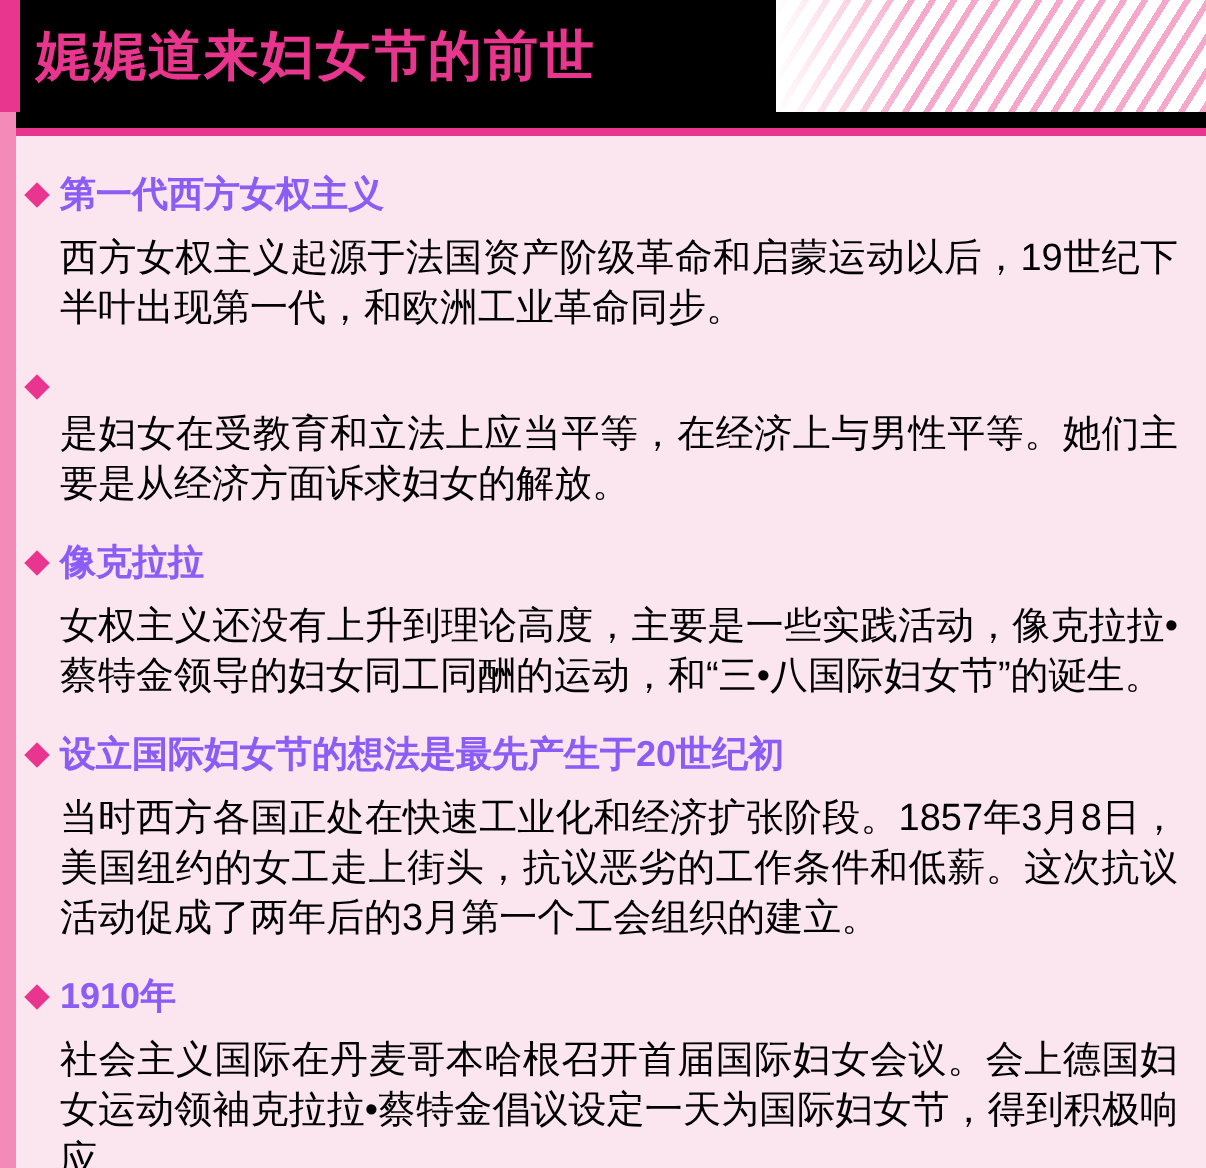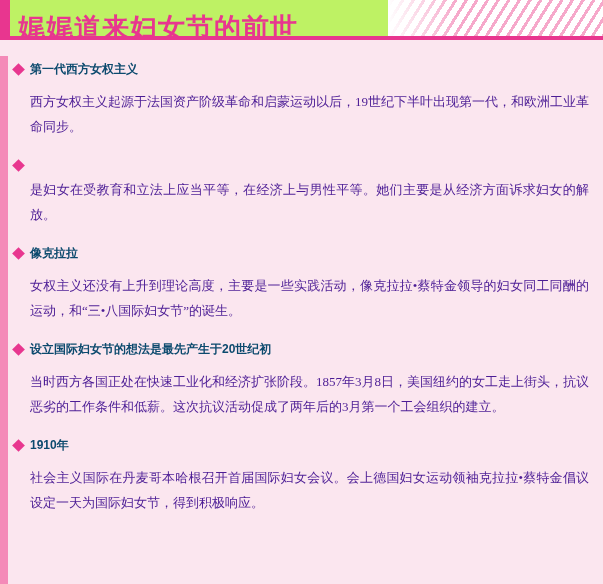--- a/index.html
+++ b/index.html
@@ -18,22 +18,22 @@
     width: 603px;
     height: 584px;
     background: #fbe6ef;
     box-sizing: border-box;
     overflow: hidden;
   }
 
   
   .header {
     position: relative;
-    height: 40px;
-    background: #bef264;
+    height: 68px;
+    background: #000000;
     overflow: hidden;
     padding-left: 48px;
   }
   .header-bar {
     position: absolute;
     left: 0;
     top: 0;
     width: 10px;
     height: 56px;
     background: #e8368f;
@@ -106,32 +106,31 @@
   }
   .bullet {
     flex: 0 0 auto;
     width: 9px;
     height: 9px;
     background: #e8368f;
     margin: 9px 7px 0 0;
     transform: rotate(45deg);
   }
   .heading-text {
-    font-size: 12px;
+    font-size: 18px;
     font-weight: bold;
-    color: #0c4a6e;
+    color: #8b5cf6;
     line-height: 26px;
   }
   .body-text {
     margin: 0 0 0 16px;
-    font-size: 13px;
-    color: #4c1d95;
+    font-size: 19px;
+    color: #000000;
     line-height: 25px;
     text-align: justify;
-    font-family: Liberation Serif, serif;
   }
 </style>
 </head>
 <body>
 
 <div class="page">
 
   <div class="header">
     <div class="header-bar"></div>
     <div class="header-stripes"></div>

